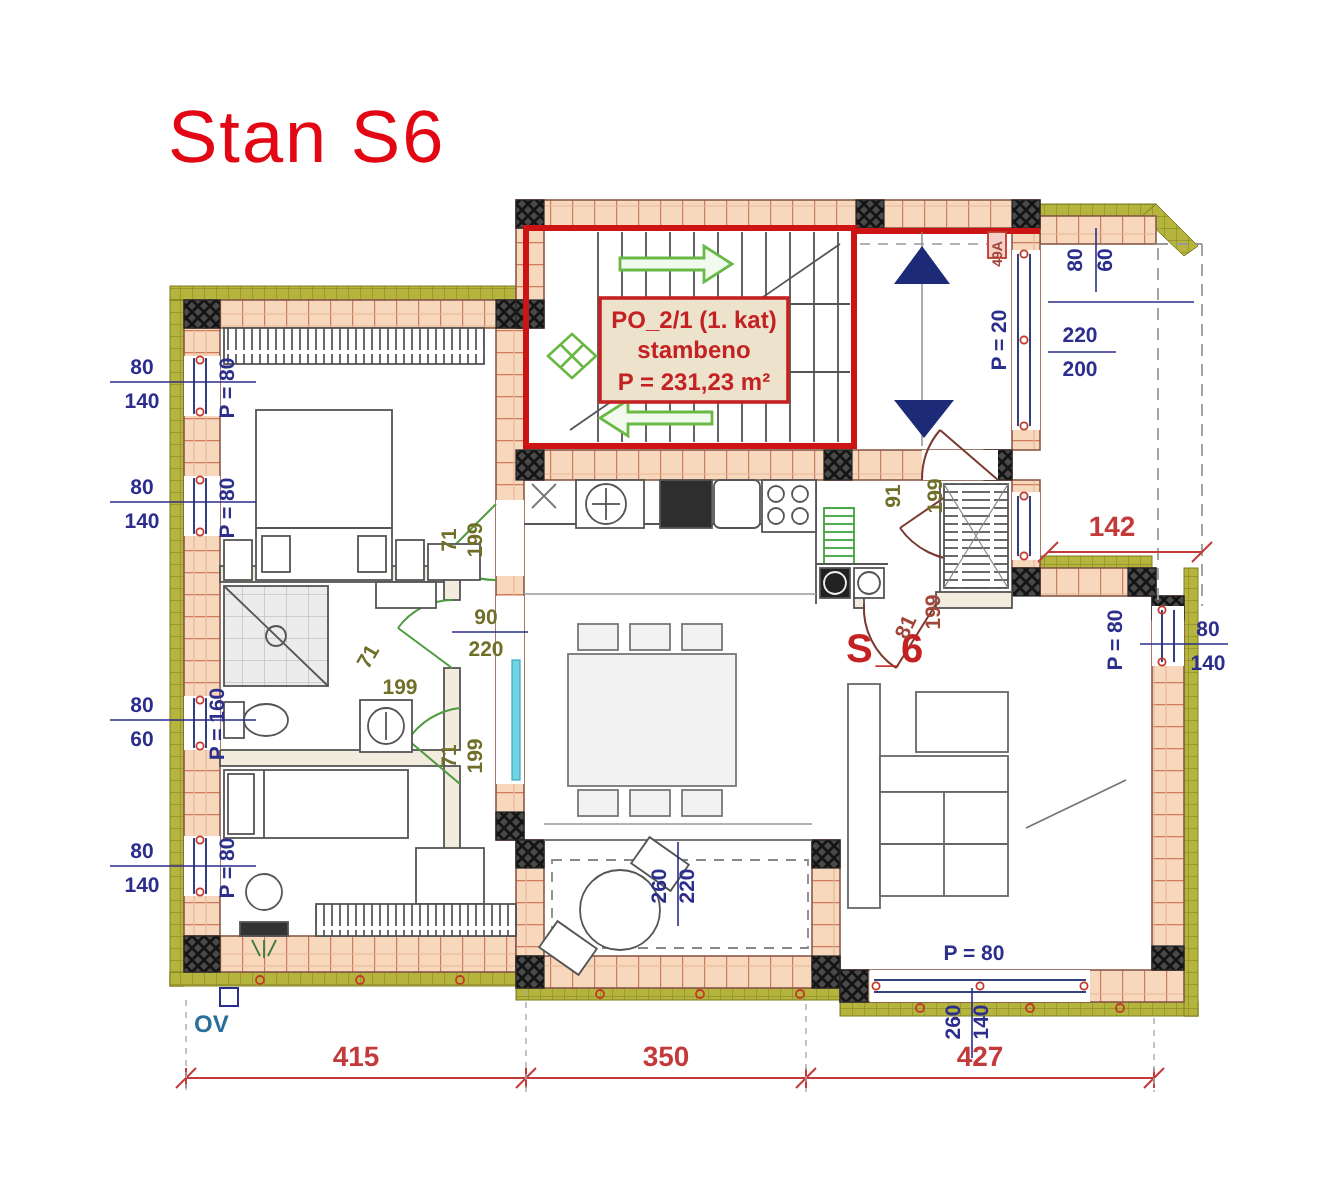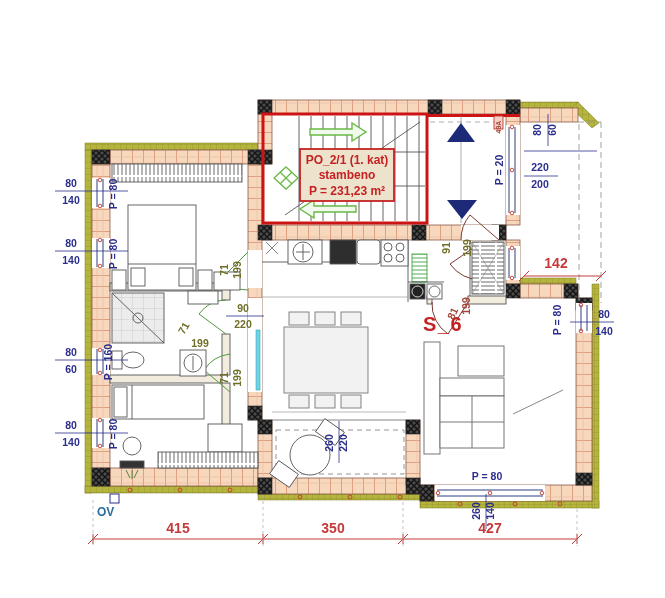--- a/index.html
+++ b/index.html
@@ -5,20 +5,21 @@
   html,body{margin:0;padding:0;background:#fff;}
   .canvas{position:relative;width:665px;height:598px;background:#ffffff;overflow:hidden;
           font-family:"Liberation Sans",sans-serif;}
   .title{position:absolute;left:84px;top:48px;font-size:37px;font-weight:500;letter-spacing:1px;}
   svg text{font-family:"Liberation Sans",sans-serif;}
 </style>
 </head>
 <body>
 
 <div class="canvas">
+  <div class="title" id="title-el" style="color: rgb(227, 6, 19);">Stan S6</div>
 
   <svg id="plan-svg" width="665" height="598" viewBox="0 0 665 598" xmlns="http://www.w3.org/2000/svg">
     <defs>
       <pattern id="pBrickH" width="11" height="20" patternUnits="userSpaceOnUse">
         <rect width="11" height="20" fill="#f7d8bd"></rect>
         <path d="M0,0V20" stroke="#cf7a5a" stroke-width="1.2"></path>
         <path d="M0,3H11M0,17H11" stroke="#e8b89c" stroke-width="0.6"></path>
       </pattern>
       <pattern id="pBrickV" width="20" height="11" patternUnits="userSpaceOnUse">
         <rect width="20" height="11" fill="#f7d8bd"></rect>

